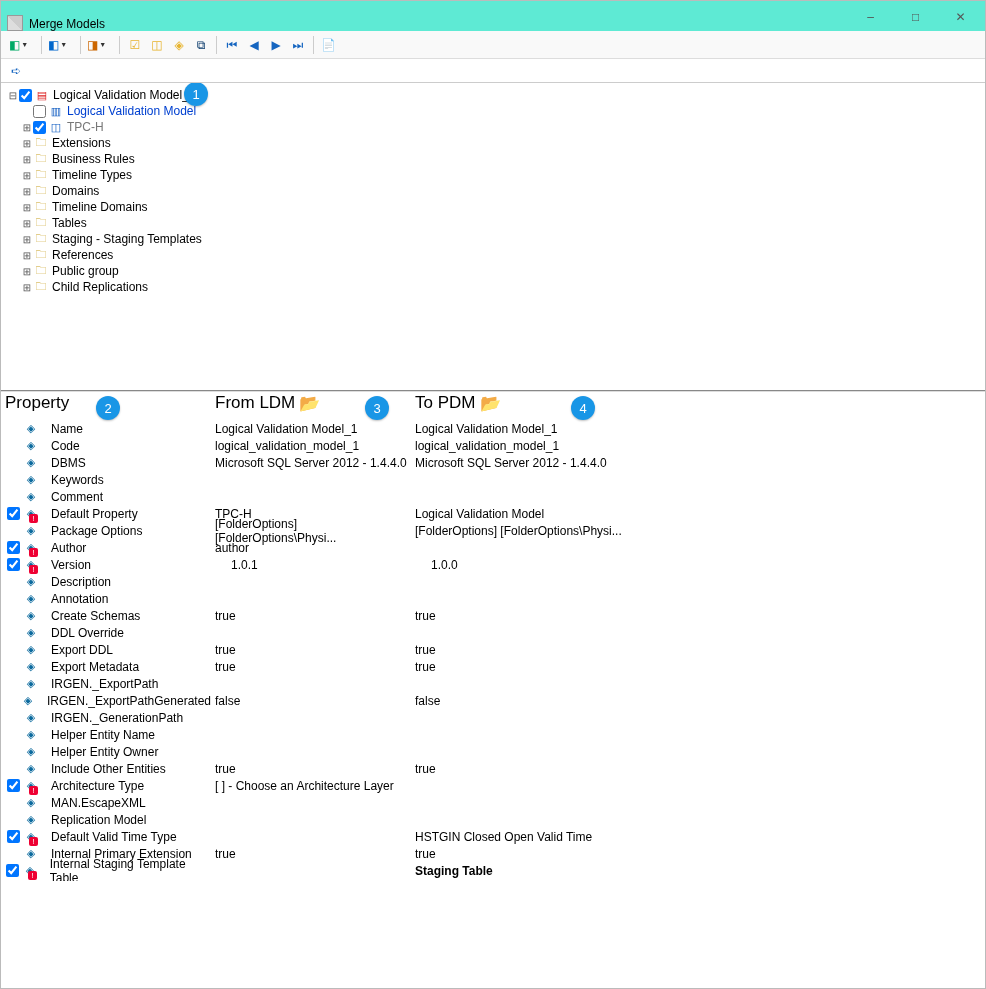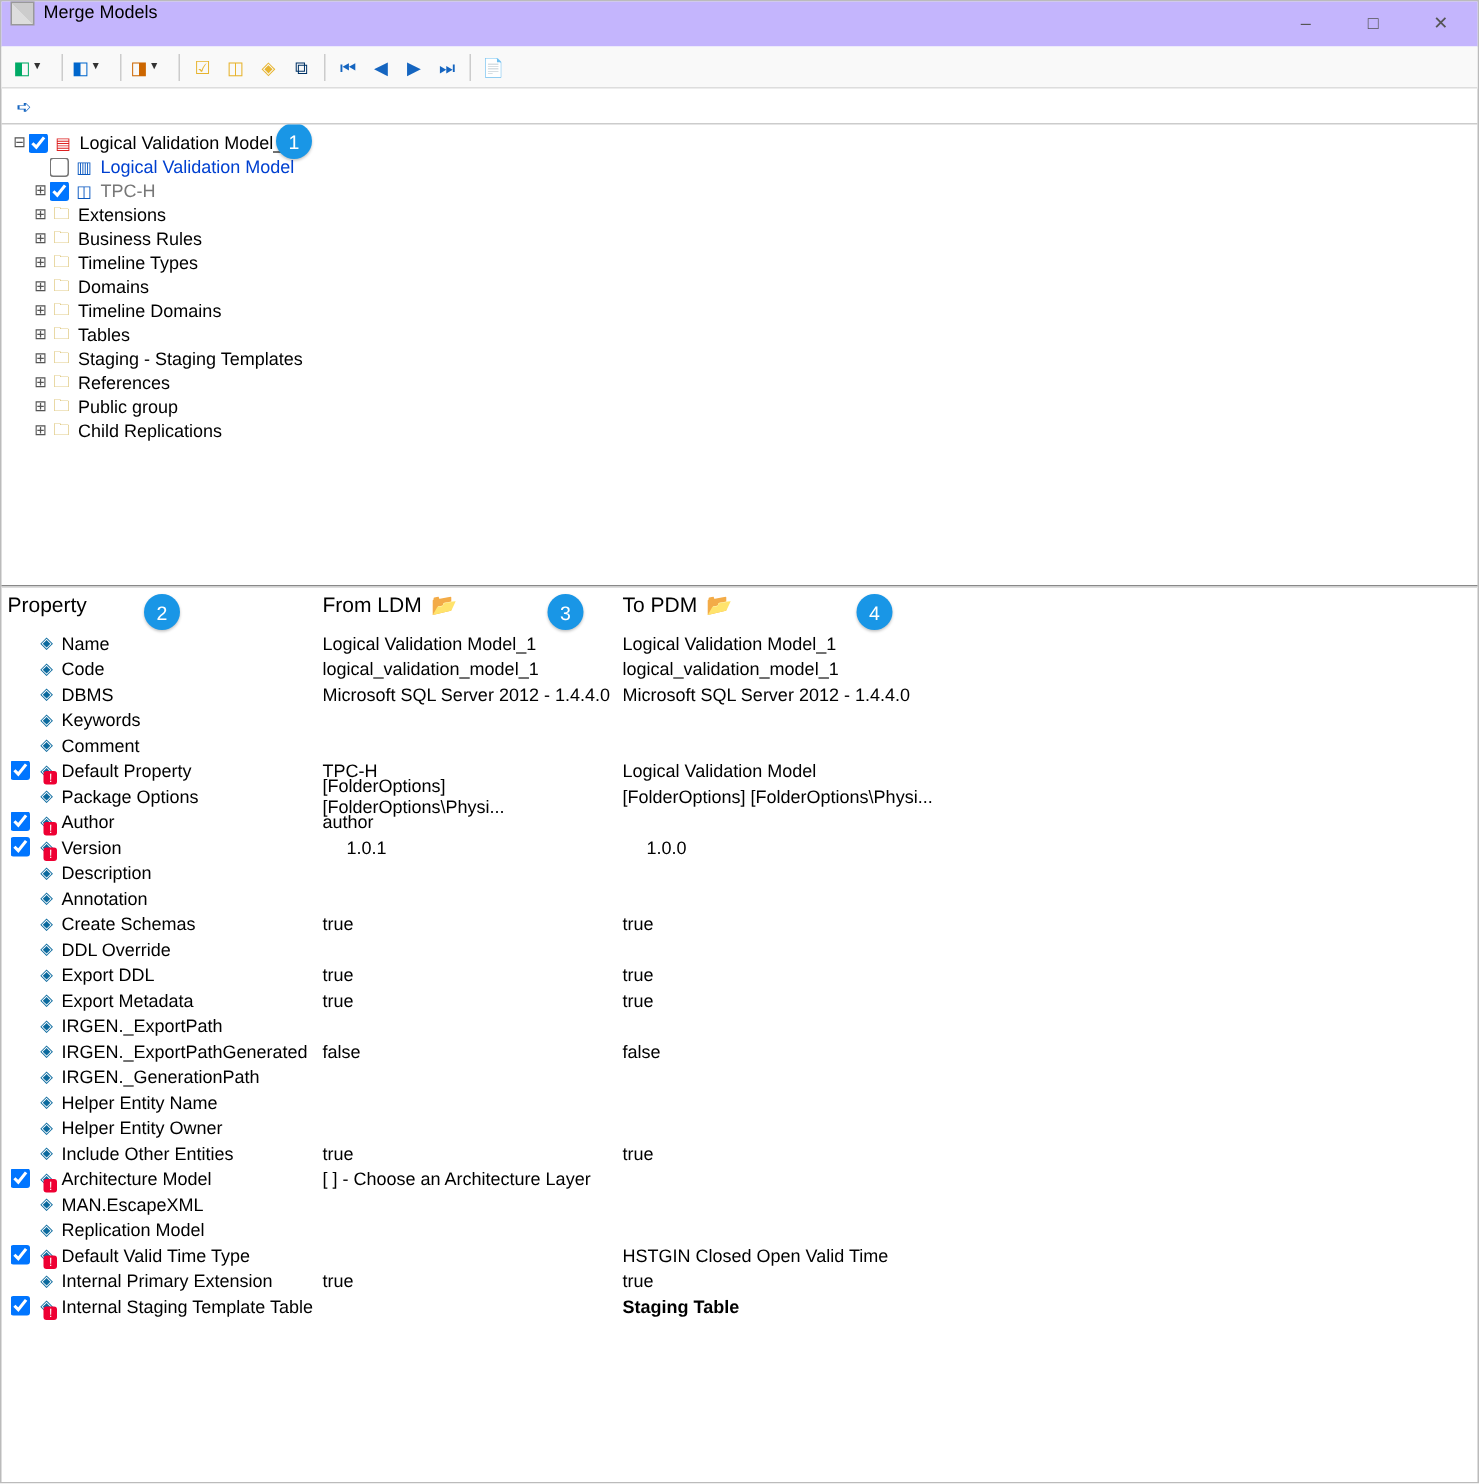--- a/index.html
+++ b/index.html
@@ -1,18 +1,18 @@
 <!DOCTYPE html>
 <html><head>
 <meta charset="utf-8">
 <style>
   * { box-sizing: border-box; }
   body { margin: 0; font-family: "Segoe UI", Tahoma, sans-serif; font-size: 12px; color: #000; background: #fff; }
   .window { width: 986px; height: 989px; border: 1px solid #bbb; display: flex; flex-direction: column; background: #fff; }
-  .titlebar { height: 30px; display: flex; align-items: flex-start; padding: 0 2px 0 6px; background: #c4b5fd; }
+  .titlebar { height: 30px; display: flex; align-items: flex-end; padding: 0 2px 0 6px; background: #5eead4; }
   .title-icon { width: 16px; height: 16px; margin-right: 6px; border: 1px solid #999; background: linear-gradient(45deg,#ddd 0 50%,#ccc 50% 100%); }
   .title-text { flex: 1; font-size: 12px; }
   .win-btns { display: flex; }
   .win-btn { width: 45px; height: 28px; display:flex; align-items:center; justify-content:center; color:#555; font-size:12px; }
   .toolbar { height: 28px; display: flex; align-items: center; gap: 4px; padding: 3px 8px; background:#f9f9f9; border-bottom:1px solid #ddd; }
   .tbtn { width:18px; height:18px; display:flex; align-items:center; justify-content:center; font-size:12px; }
   .tbtn-dd { width:26px; display:flex; align-items:center; }
   .tbtn-dd .caret { font-size:7px; color:#333; margin-left:1px; }
   .tb-sep { width:1px; height:18px; background:#ccc; margin:0 2px; }
   .loc-bar { height:24px; display:flex; align-items:center; padding:2px 6px; gap:4px; border-bottom:1px solid #ccc;}
@@ -25,30 +25,30 @@
   .tree-row { display:flex; align-items:center; height:16px; }
   .expander { width:12px; text-align:center; color:#555; font-size:10px; cursor:default; }
   .chk { width:13px; height:13px; margin:0 2px 0 0; }
   .ticon { width:16px; height:14px; display:inline-flex; align-items:center; justify-content:center; margin-right:3px; }
   .tlabel { font-size:12px; }
   .blue { color:#0040d0; }
   .gray { color:#777; }
   .bullet { position:absolute; width:24px; height:24px; border-radius:50%; background:#1996e6; color:#fff; display:flex; align-items:center; justify-content:center; font-size:13px; font-weight:400; z-index:50; box-shadow:0 1px 2px rgba(0,0,0,.25); }
   .bottom-panel { flex:1; position:relative; overflow:hidden; border-top:1px solid #ddd; }
   .prop-grid { position:absolute; inset:0; overflow:auto; padding:2px 0; }
-  .phdr { display:flex; height:18px; font-size:14px; }
+  .phdr { display:flex; height:18px; font-size:17px; }
   .col-p { width:200px; padding-left:4px; display:flex; align-items:center; }
   .col-f { width:200px; padding-left:4px; display:flex; align-items:center; gap:4px;}
   .col-t { width:200px; padding-left:4px; display:flex; align-items:center; gap:4px;}
   .panel-icon { width:14px;height:14px;display:inline-flex;align-items:center;justify-content:center; margin-left:4px;}
   .prow { display:flex; height:17px; align-items:center; }
   .prow .col-p { display:flex; align-items:center; }
   .pc-ck { width:18px; display:flex; justify-content:center; }
   .pc-ic { width:16px; display:flex; justify-content:center; }
-  .pc-lbl { padding-left:2px; }
+  .pc-lbl { padding-left:2px;margin-left:10px; }
   .footer { height:38px; border-top:1px solid #ddd; display:flex; justify-content:flex-end; align-items:center; gap:8px; padding:0 10px; background:#f9f9f9;}
   .btn { min-width:68px; height:23px; border:1px solid #adadad; background:#e1e1e1; font-family:inherit; font-size:12px; }
   
   .g-db { color:#d22; font-size:11px;}
   .g-pdm { color:#0a58c0; font-size:11px;}
   .g-fold { color:#c9a227; font-size:11px;}
   .g-foldw { color:#c9a227; font-size:11px; position:relative;}
   .g-prop { color:#0b6a9e; font-size:11px;}
   .g-warn { position:relative; }
   .g-warn::after { content:"!"; position:absolute; right:-3px; bottom:-3px; font-size:8px; color:#fff; background:#e03; width:9px; height:9px; display:flex; align-items:center; justify-content:center; border-radius:2px; }
@@ -472,21 +472,21 @@
             <div class="col-t" style="width: 300px;">true</div>
           </div>
           <div class="prow">
             <div class="col-p" style="width: 210px;">
               <span class="pc-ck">
                 <input type="checkbox" class="chk" checked="" style="">
               </span>
               <span class="pc-ic">
                 <span class="g-prop g-warn">◈</span>
               </span>
-              <span class="pc-lbl">Architecture Model</span>
+              <span class="pc-lbl">Architecture Type</span>
             </div>
             <div class="col-f" style="width: 200px;">[      ] - Choose an Architecture Layer</div>
           </div>
           <div class="prow">
             <div class="col-p" style="width: 210px;">
               <span class="pc-ck"></span>
               <span class="pc-ic">
                 <span class="g-prop">◈</span>
               </span>
               <span class="pc-lbl">MAN.EscapeXML</span>

